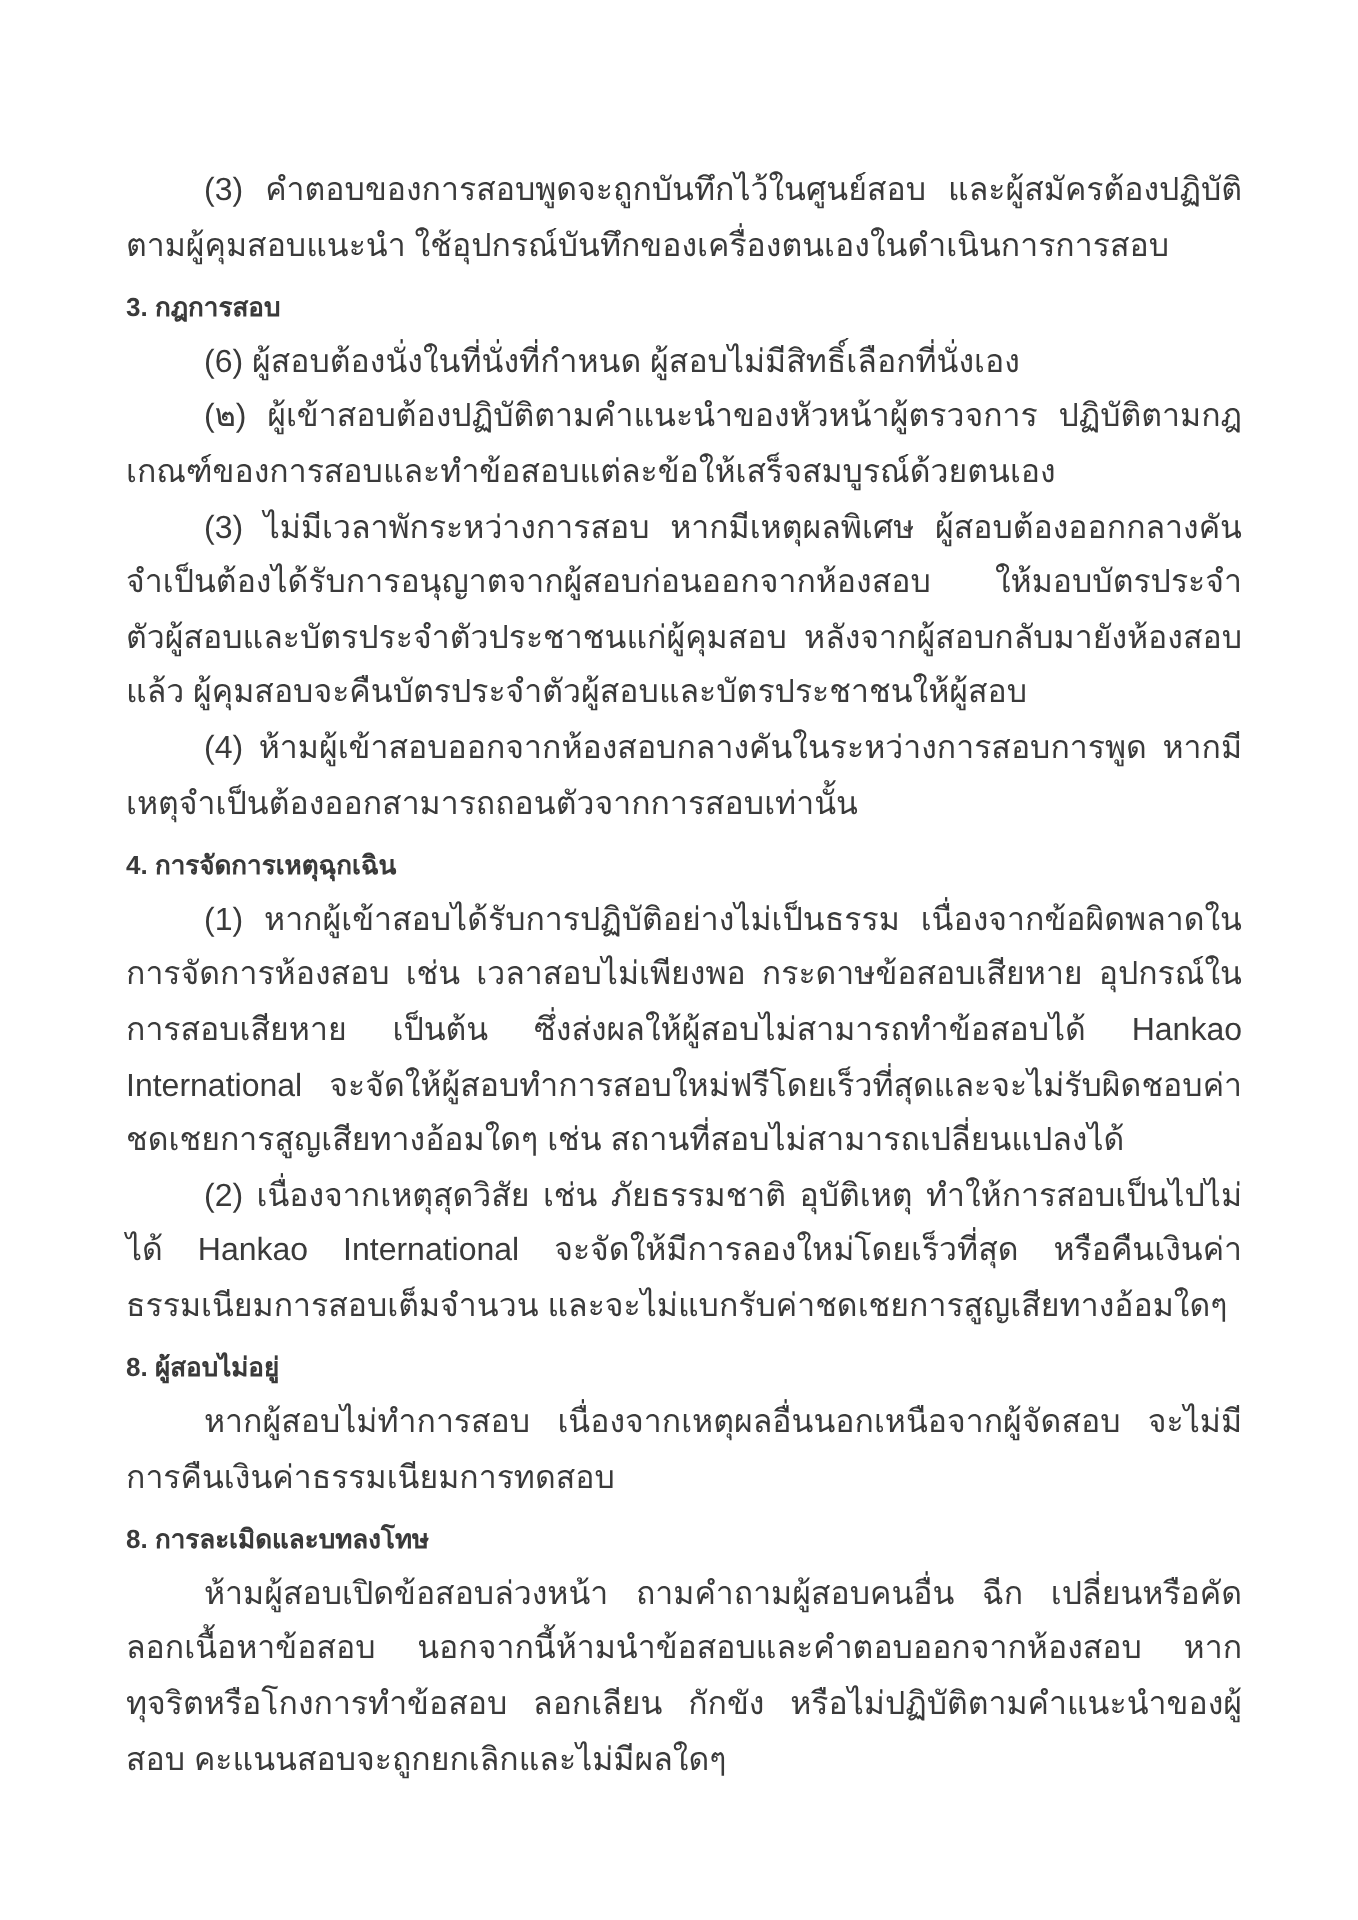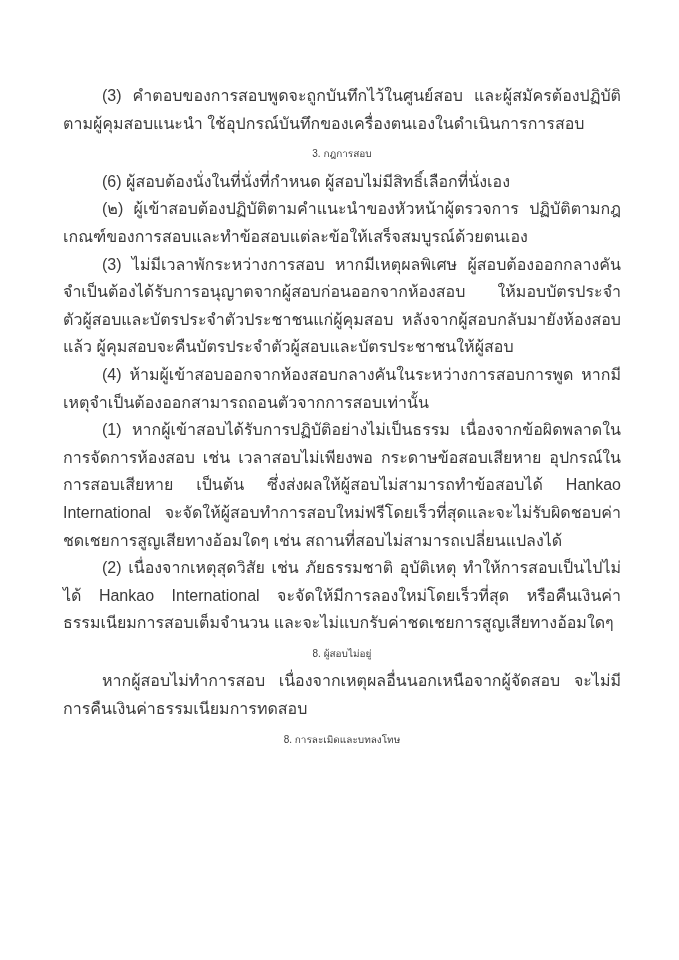--- a/index.html
+++ b/index.html
@@ -24,36 +24,38 @@
     font-size: 16px;
     line-height: 27.6px;
     text-align: justify;
   }
   .para {
     margin: 0;
     text-indent: 39px;
   }
   .heading {
     margin: 3px 0 0 0;
-    font-size: 10px;
-    font-weight: 400;
+    font-size: 13px;
+    font-weight: 700;
     text-indent: 0;
-    text-align: center;
+    text-align: left;
   }
 </style>
 </head>
 <body>
 
 <div class="page">
   <div class="doc-content">
       <p class="para">(3) คำตอบของการสอบพูดจะถูกบันทึกไว้ในศูนย์สอบ และผู้สมัครต้องปฏิบัติตามผู้คุมสอบแนะนำ ใช้อุปกรณ์บันทึกของเครื่องตนเองในดำเนินการการสอบ</p>
       <h2 class="heading">3. กฎการสอบ</h2>
       <p class="para">(6) ผู้สอบต้องนั่งในที่นั่งที่กำหนด ผู้สอบไม่มีสิทธิ์เลือกที่นั่งเอง</p>
       <p class="para">(๒) ผู้เข้าสอบต้องปฏิบัติตามคำแนะนำของหัวหน้าผู้ตรวจการ ปฏิบัติตามกฎเกณฑ์ของการสอบและทำข้อสอบแต่ละข้อให้เสร็จสมบูรณ์ด้วยตนเอง</p>
       <p class="para">(3) ไม่มีเวลาพักระหว่างการสอบ หากมีเหตุผลพิเศษ ผู้สอบต้องออกกลางคันจำเป็นต้องได้รับการอนุญาตจากผู้สอบก่อนออกจากห้องสอบ ให้มอบบัตรประจำตัวผู้สอบและบัตรประจำตัวประชาชนแก่ผู้คุมสอบ หลังจากผู้สอบกลับมายังห้องสอบแล้ว ผู้คุมสอบจะคืนบัตรประจำตัวผู้สอบและบัตรประชาชนให้ผู้สอบ</p>
       <p class="para">(4) ห้ามผู้เข้าสอบออกจากห้องสอบกลางคันในระหว่างการสอบการพูด หากมีเหตุจำเป็นต้องออกสามารถถอนตัวจากการสอบเท่านั้น</p>
+      <h2 class="heading">4. การจัดการเหตุฉุกเฉิน</h2>
       <p class="para">(1) หากผู้เข้าสอบได้รับการปฏิบัติอย่างไม่เป็นธรรม เนื่องจากข้อผิดพลาดในการจัดการห้องสอบ เช่น เวลาสอบไม่เพียงพอ กระดาษข้อสอบเสียหาย อุปกรณ์ในการสอบเสียหาย เป็นต้น ซึ่งส่งผลให้ผู้สอบไม่สามารถทำข้อสอบได้  Hankao International จะจัดให้ผู้สอบทำการสอบใหม่ฟรีโดยเร็วที่สุดและจะไม่รับผิดชอบค่าชดเชยการสูญเสียทางอ้อมใดๆ เช่น สถานที่สอบไม่สามารถเปลี่ยนแปลงได้</p>
       <p class="para">(2) เนื่องจากเหตุสุดวิสัย เช่น ภัยธรรมชาติ อุบัติเหตุ ทำให้การสอบเป็นไปไม่ได้ Hankao International จะจัดให้มีการลองใหม่โดยเร็วที่สุด หรือคืนเงินค่าธรรมเนียมการสอบเต็มจำนวน และจะไม่แบกรับค่าชดเชยการสูญเสียทางอ้อมใดๆ</p>
       <h2 class="heading">8. ผู้สอบไม่อยู่</h2>
       <p class="para">หากผู้สอบไม่ทำการสอบ เนื่องจากเหตุผลอื่นนอกเหนือจากผู้จัดสอบ จะไม่มีการคืนเงินค่าธรรมเนียมการทดสอบ</p>
       <h2 class="heading">8. การละเมิดและบทลงโทษ</h2>
+      <p class="para">ห้ามผู้สอบเปิดข้อสอบล่วงหน้า ถามคำถามผู้สอบคนอื่น ฉีก เปลี่ยนหรือคัดลอกเนื้อหาข้อสอบ นอกจากนี้ห้ามนำข้อสอบและคำตอบออกจากห้องสอบ หากทุจริตหรือโกงการทำข้อสอบ ลอกเลียน กักขัง หรือไม่ปฏิบัติตามคำแนะนำของผู้สอบ คะแนนสอบจะถูกยกเลิกและไม่มีผลใดๆ</p>
     </div>
 </div>
 
 </body></html>

